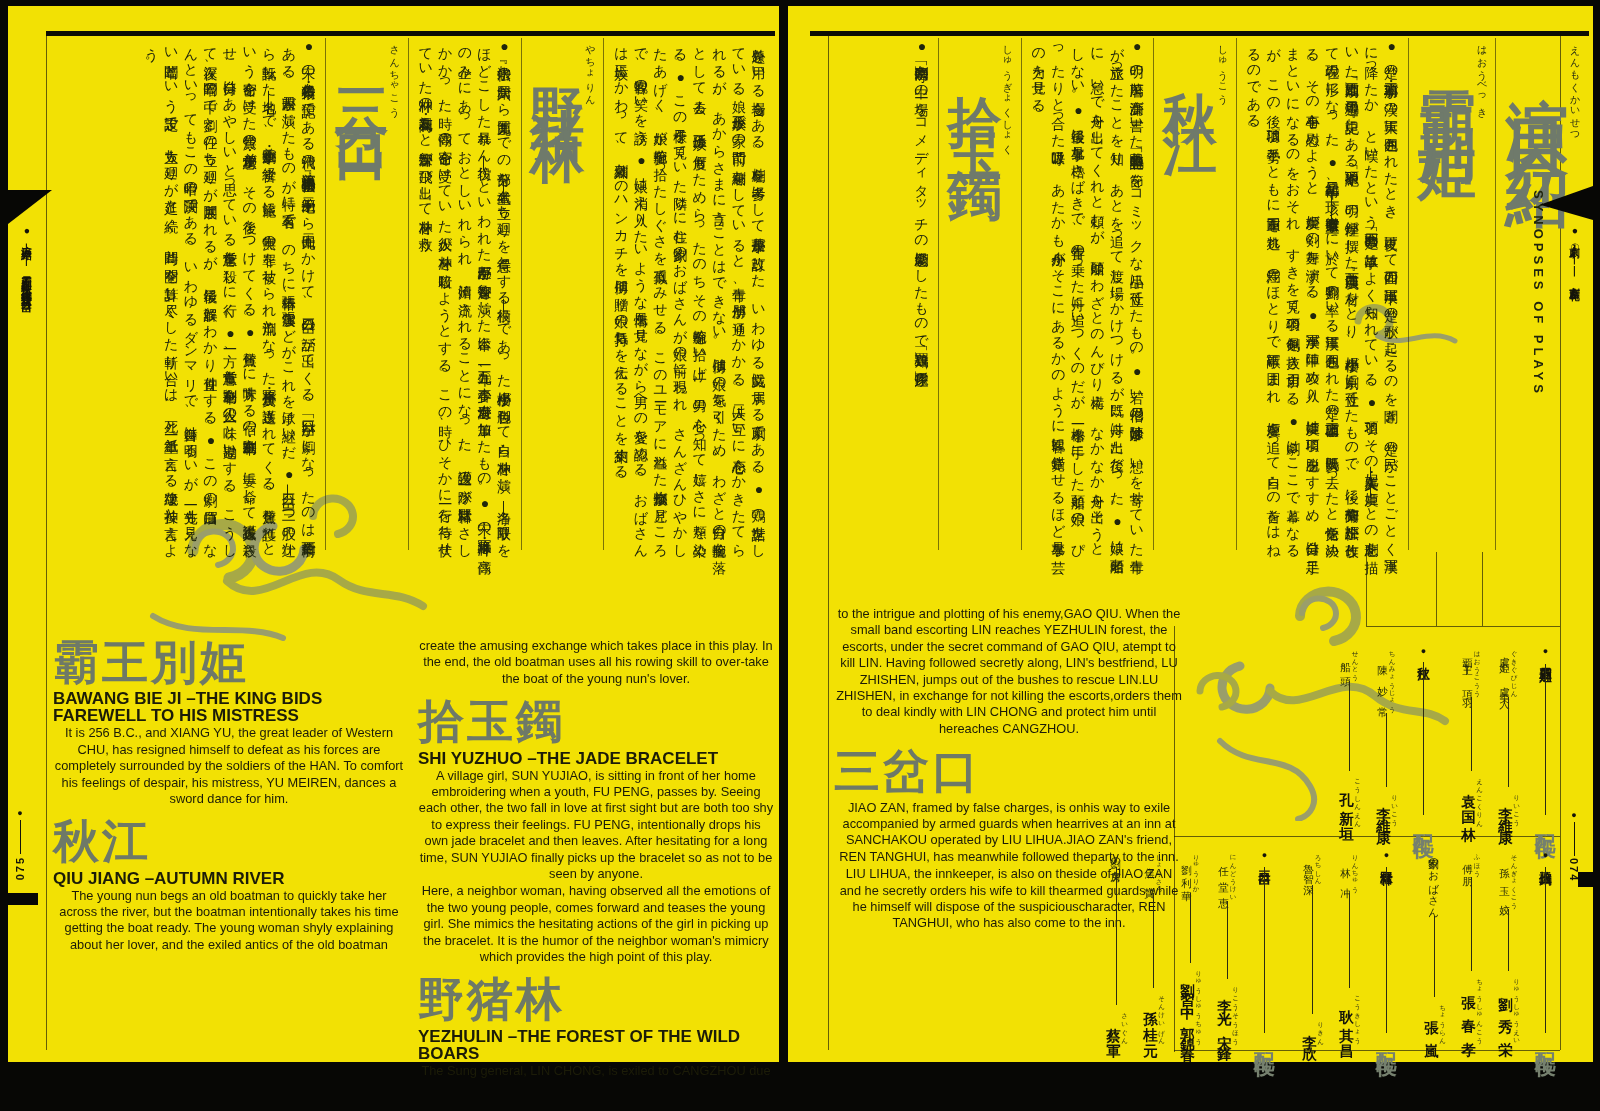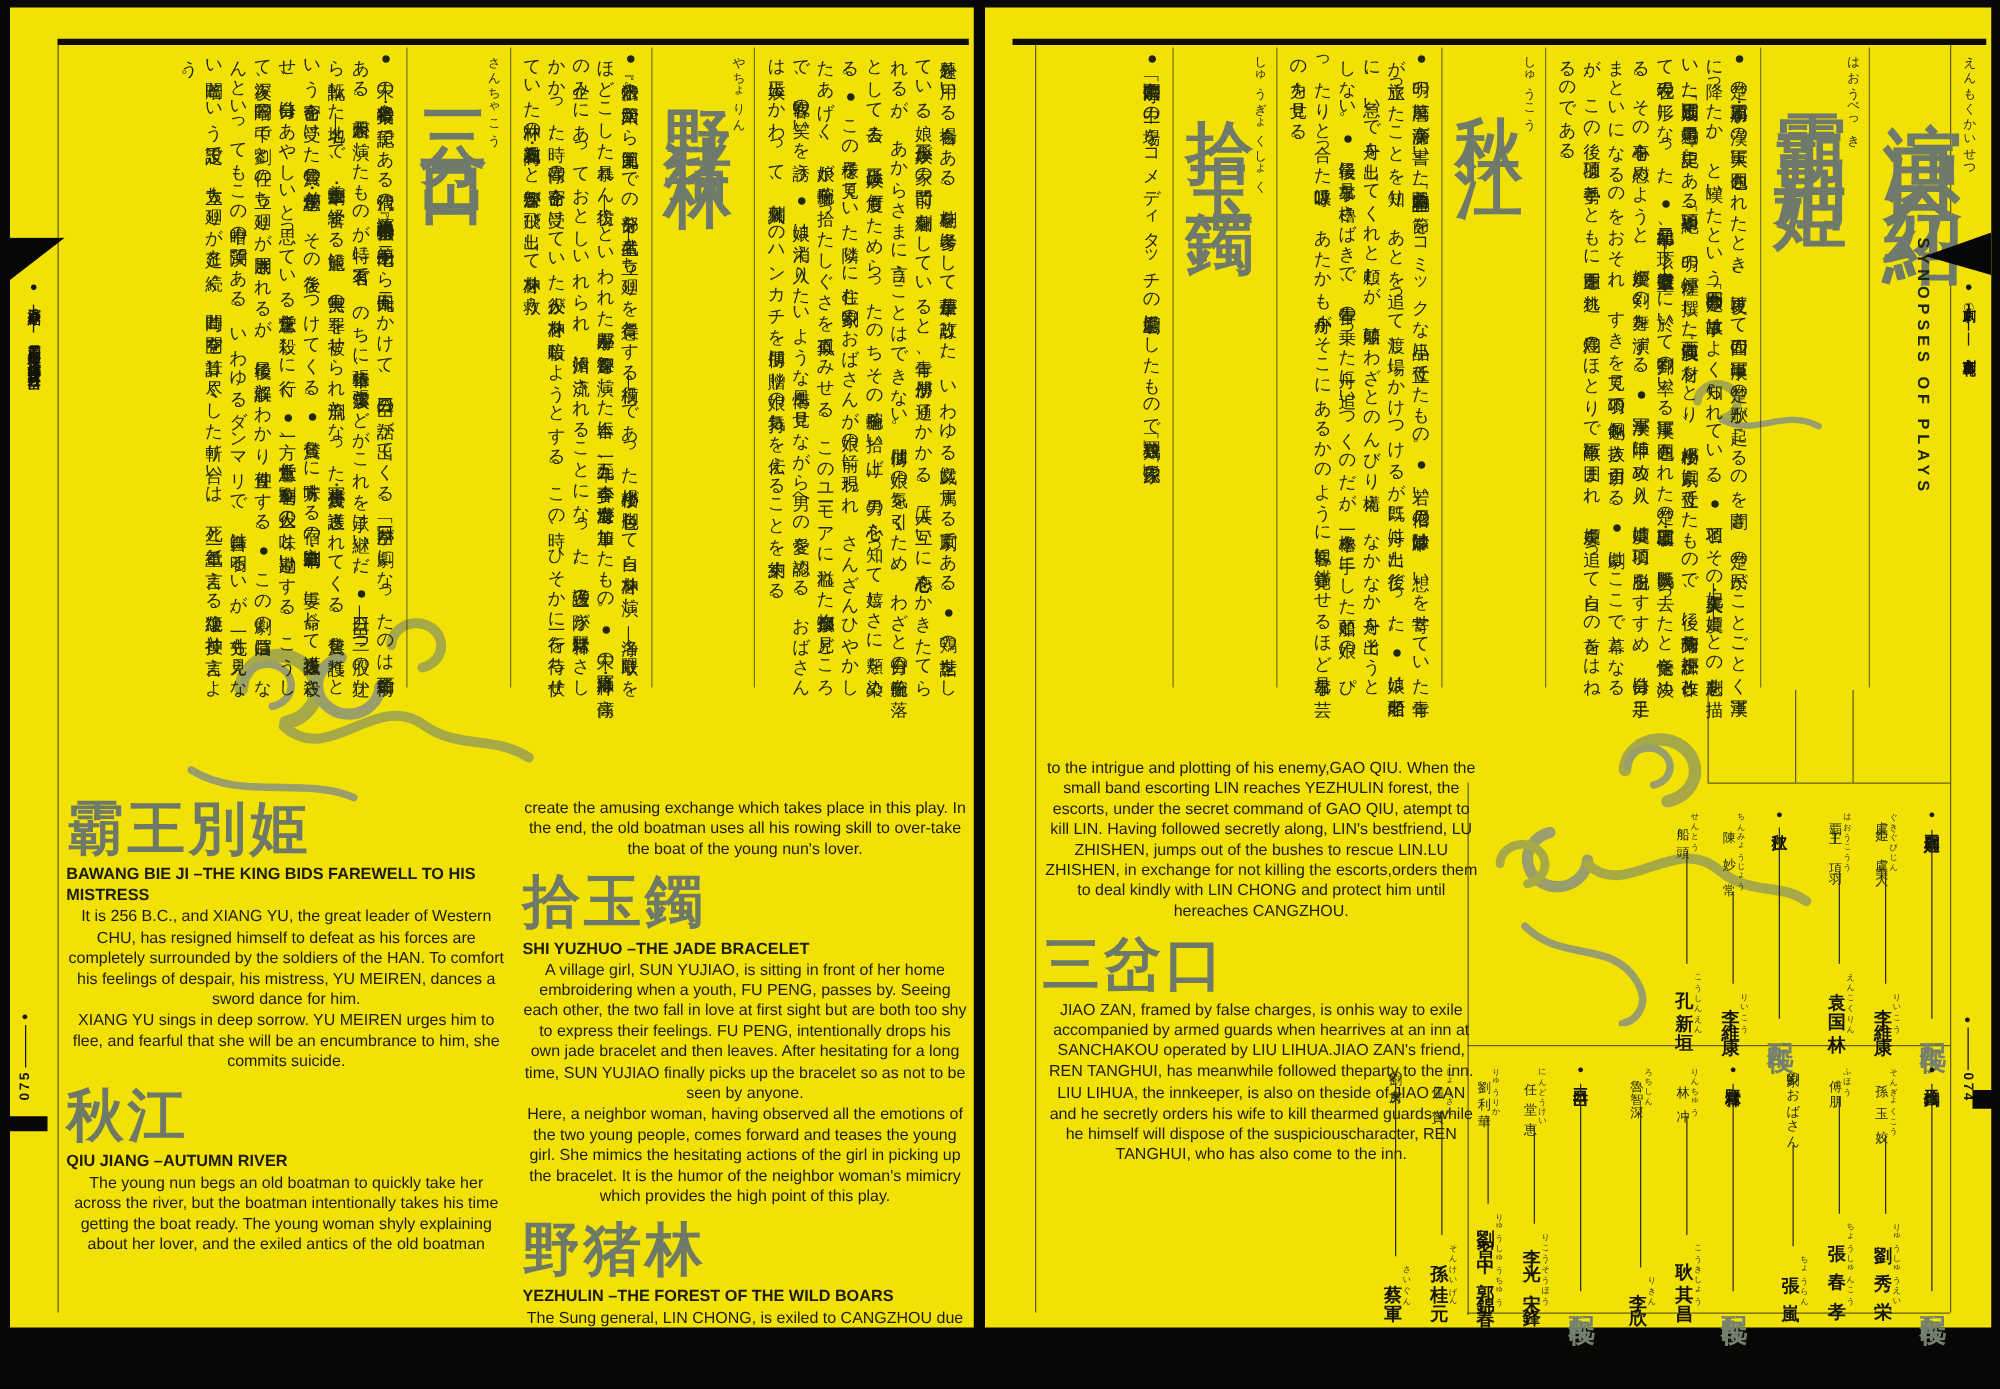--- a/index.html
+++ b/index.html
@@ -19,21 +19,21 @@
   .jp-head rt,.title-col rt{font-size:10px;letter-spacing:1px;color:#272d12;font-weight:500;}
   .vdiv{display:block;width:1px;height:100%;background:rgba(25,25,8,.55);}
   .title-col{margin:0 10px;color:#6f7a6b;font-weight:700;font-size:63px;letter-spacing:10px;line-height:1.0;}
   .synopses{display:inline;font-size:13px;font-weight:700;letter-spacing:4px;color:#20250e;margin-top:30px;line-height:1.2;}
   .bawang-big{font-size:58px;}
 
   
   .en-col{position:absolute;color:#1c1c08;font-size:12.8px;line-height:16.4px;z-index:2;}
   .en-cjk{font-size:46px;font-weight:700;color:#6e7967;letter-spacing:3px;line-height:1.05;margin:10px 0 4px;}
   .en-cjk.first{margin-top:0;}
-  .en-title{font-weight:700;font-size:13px;line-height:17px;margin:0 0 1px;}
+  .en-title{font-weight:700;font-size:17px;line-height:17px;margin:0 0 1px;}
   .en-name{font-weight:800;}
   .en-col p{margin:0 0 1px;text-align:center;}
 
   
   .cast-block{position:absolute;display:flex;flex-direction:row-reverse;justify-content:flex-start;gap:22px;z-index:3;}
   .cast-group{display:flex;flex-direction:row-reverse;gap:11px;height:100%;}
   .cast-col{display:flex;flex-direction:column;align-items:center;height:100%;width:26px;}
   .cast-line{flex:1 1 auto;width:1px;background:#2c2c12;margin:3px 0;min-height:8px;}
   .cast-play{writing-mode:vertical-rl;font-size:12.5px;font-weight:700;color:#15150a;letter-spacing:1px;}
   .cast-haiyaku{writing-mode:vertical-rl;font-size:21px;font-weight:700;color:#75806e;letter-spacing:3px;}
@@ -85,21 +85,20 @@
         <ruby><span>三岔口</span><rt>さんちゃこう</rt></ruby>
       </div>
       <div class="vdiv"></div>
       <div class="jp-sec">●宋の名将・楊業の伝記である清代の演義小説『楊家将全伝』の第二十七回から二十九回にかけて、三岔口の話が出てくる。「三岔口」が劇になったのは約百年前である。蓋叫天が演じたものが特に有名で、のちに張椿華、張雲溪などがこれを承け継いだ。●三岔口—三つ股の辻から転訛した地名—で、義士・劉華が経営する旅籠に、無実の罪を被せられ流刑となった将軍・焦賛が護送されてくる。焦賛を護れという密命を受けた焦賛の弟・任堂恵が、その後をつけてくる。●焦賛らに味方する宿の主・劉利華は、妻に命じて護送役人を殺させ、自分はあやしいと思っている任堂恵を殺しに行く。●一方、任堂恵も劉利華を役人の一味と勘違いする。こうして深夜、暗闇の中で劉と任の立ち廻りが展開されるが、最後に誤解とわかり仲直りする。●この劇の白眉は、なんといってもこの暗中の決闘である。いわゆるダンマリで、舞台は明るいが、一寸先も見えない暗闇という設定で、大立ち廻りが延々と続く。時間と空間を計算し尽くした斬り合いは、死と紙一重と言える凄絶な神技と言えよう。</div>
     </div>
 
     <div class="en-col" style="left:45px;top:632px;width:352px;">
       <div class="en-cjk first">霸王別姫</div>
       <div class="en-title"><span class="en-name">BAWANG BIE JI</span> <span>–THE KING BIDS FAREWELL TO HIS MISTRESS</span></div>
       <p>It is 256 B.C., and XIANG YU, the great leader of Western CHU, has resigned himself to defeat as his forces are completely surrounded by the soldiers of the HAN. To comfort his feelings of despair, his mistress, YU MEIREN, dances a sword dance for him.</p>
-      <p>XIANG YU sings in deep sorrow. YU MEIREN urges him to flee, and fearful that she will be an encumbrance to him, she commits suicide.</p>
       <div class="en-cjk">秋江</div>
       <div class="en-title"><span class="en-name">QIU JIANG</span> <span>–AUTUMN RIVER</span></div>
       <p>The young nun begs an old boatman to quickly take her across the river, but the boatman intentionally takes his time getting the boat ready. The young woman shyly explaining about her lover, and the exiled antics of the old boatman</p>
     </div>
 
     <div class="en-col" style="left:410px;top:632px;width:356px;">
       <p>create the amusing exchange which takes place in this play. In the end, the old boatman uses all his rowing skill to over-take the boat of the young nun's lover.</p>
       <div class="en-cjk">拾玉鐲</div>
       <div class="en-title"><span class="en-name">SHI YUZHUO</span> <span>–THE JADE BRACELET</span></div>
       <p>A village girl, SUN YUJIAO, is sitting in front of her home embroidering when a youth, FU PENG, passes by. Seeing each other, the two fall in love at first sight but are both too shy to express their feelings. FU PENG, intentionally drops his own jade bracelet and then leaves. After hesitating for a long time, SUN YUJIAO finally picks up the bracelet so as not to be seen by anyone.</p>

